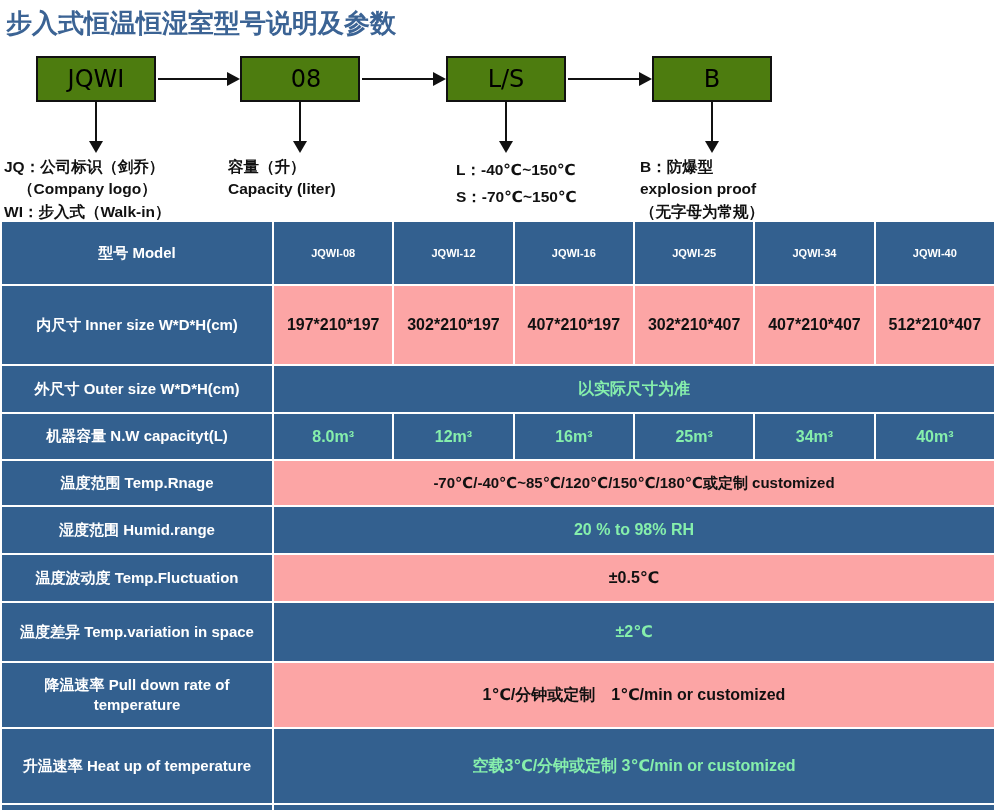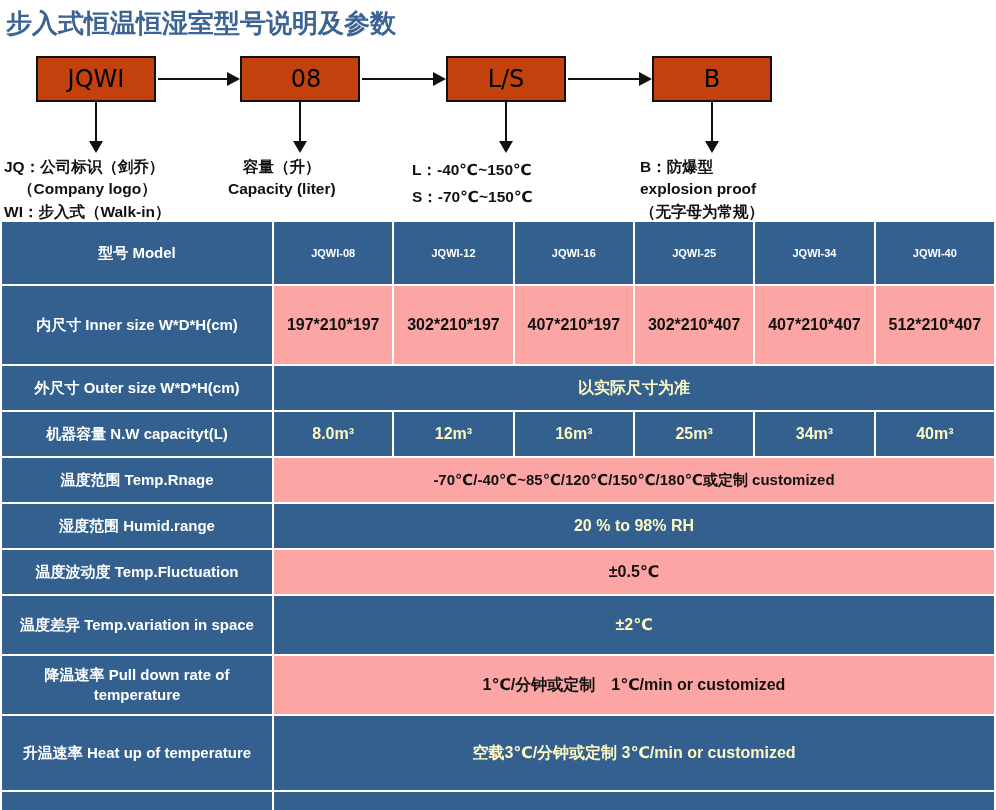--- a/index.html
+++ b/index.html
@@ -30,21 +30,21 @@
   
   .diagram {
     position: absolute;
     left: 0; top: 48px;
     width: 996px; height: 170px;
   }
   .fbox {
     position: absolute;
     width: 120px; height: 46px;
     border: 2px solid #111111;
-    background: #c2410c;
+    background: #4d7c0f;
     display: flex;
     align-items: center;
     justify-content: center;
     font-size: 24px;
     font-weight: normal;
     color: #000000;
     font-family: "DejaVu Sans", "Liberation Sans", sans-serif;
   }
   .fbox.b1 { left: 36px;  top: 8px; }
   .fbox.b2 { left: 240px; top: 8px; padding-left: 12px; }
@@ -97,36 +97,36 @@
     position: absolute;
     top: 108px;
     font-size: 15.5px;
     font-weight: bold;
     color: #111111;
     line-height: 1.45;
     white-space: nowrap;
   }
   .caption.c1 { left: 4px;   text-align: left; }
   .caption.c1 .ln2 { padding-left: 14px; }
-  .caption.c2 { left: 228px; text-align: center; }
-  .caption.c3 { left: 412px; text-align: left; line-height: 1.75; }
+  .caption.c2 { left: 228px; }
+  .caption.c3 { left: 456px; text-align: left; line-height: 1.75; }
   .caption.c4 { left: 640px; text-align: left; }
   .caption div { display: block; }
 
   
   .spec-table {
     position: absolute;
     left: 0; top: 220px;
     width: 996px;
     border-collapse: separate;
     border-spacing: 2px;
     table-layout: fixed;
   }
   .spec-table td {
-    padding: 2px 3px;
+    padding: 12px 3px;
     text-align: center;
     vertical-align: middle;
     font-size: 15px;
     font-weight: bold;
     line-height: 1.35;
     margin-top: 46px;
   }
   td.lbl {
     background: #33608f;
     color: #ffffff;
@@ -138,21 +138,21 @@
     color: #ffffff;
     font-size: 11px;
   }
   td.val-w {
     background: #fca5a5;
     color: #111111;
     font-size: 16px;
   }
   td.val-b {
     background: #33608f;
-    color: #fef9c3;
+    color: #86efac;
     font-size: 16px;
   }
   td.val-w.small, td.val-b.small { font-size: 15px; }
   .r-head td    { height: 62px; }
   .r-inner td   { height: 78px; }
   .r-outer td   { height: 44px; }
   .r-cap td     { height: 44px; }
   .r-temp td    { height: 44px; }
   .r-humid td   { height: 44px; }
   .r-fluct td   { height: 44px; }

